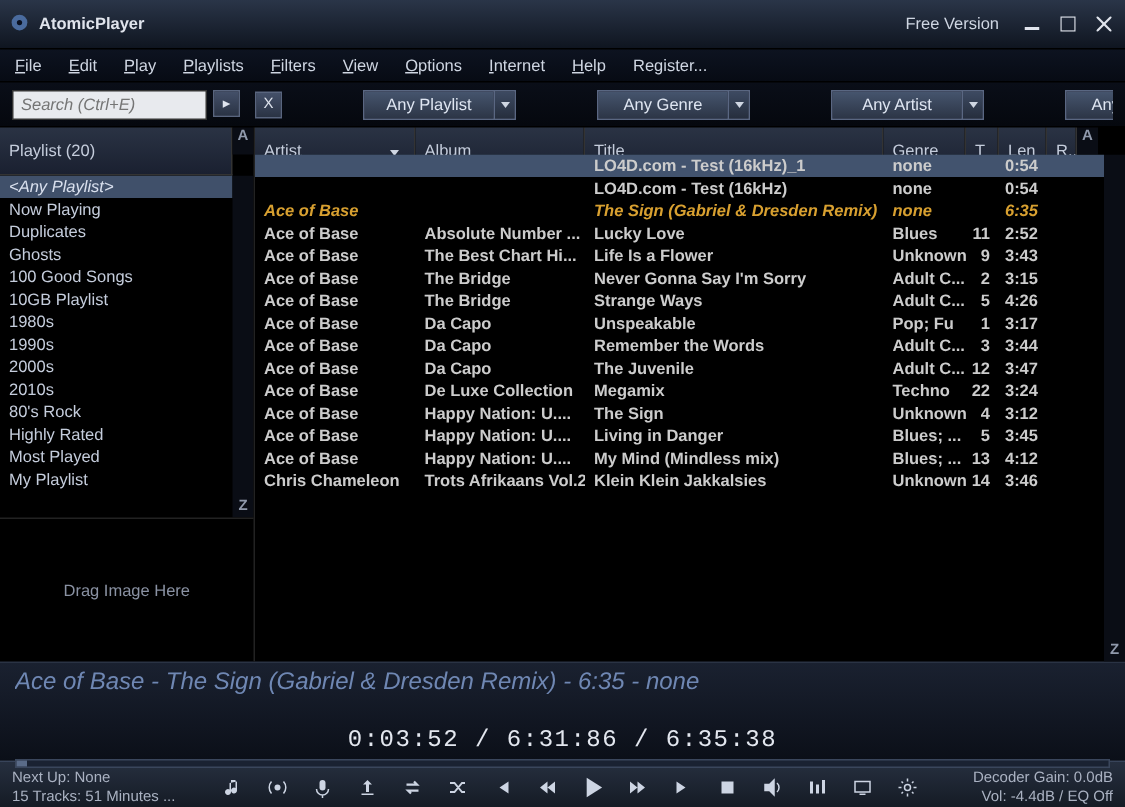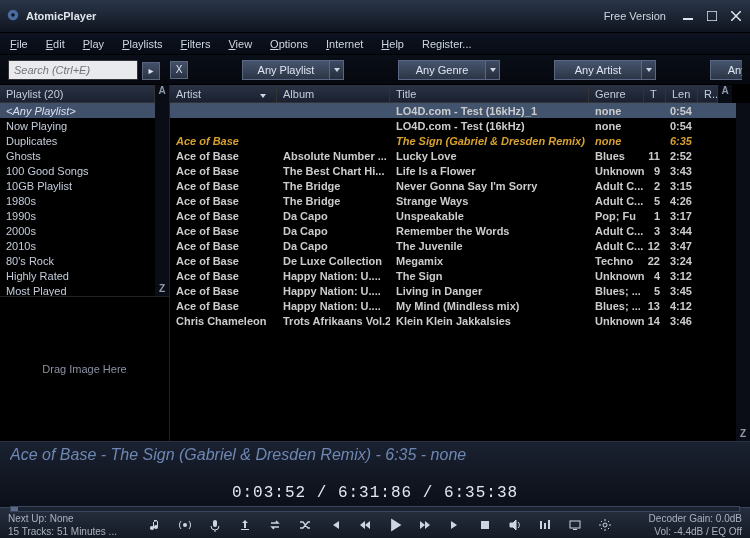--- a/index.html
+++ b/index.html
@@ -9,34 +9,34 @@
 .app-icon svg { width: 14px; height: 14px; }
 .title-text { color: #e0e4ec; font-weight: bold; font-size: 11px; }
 .titlebar-right { display: flex; align-items: center; gap: 14px; }
 .free-version { color: #cfd6e2; font-size: 11px; }
 .win-btns { display: flex; gap: 8px; }
 .win-btn { width: 16px; height: 14px; display: flex; align-items: center; justify-content: center; color: #e0e4ec; cursor: pointer; }
 .menubar { height: 22px; background: linear-gradient(#0d1320, #070b14); display: flex; align-items: center; padding: 0 10px; gap: 18px; border-bottom: 1px solid #000; }
 .menu-item { color: #cfd6e2; font-size: 11px; cursor: pointer; }
 .menu-item .ul { text-decoration: underline; }
 .filterbar { height: 30px; background: linear-gradient(#0a0e18,#05080e); display: flex; align-items: center; padding: 0 8px; gap: 10px; border-bottom: 1px solid #000; }
-.search-wrap { display: flex; align-items: flex-end; gap: 4px; }
+.search-wrap { display: flex; align-items: flex-start; gap: 4px; }
 .search-input { width: 130px; height: 20px; background: #e8eaee; border: 1px solid #333; padding: 0 5px; font-size: 11px; font-style: italic; color: #333; }
 .sq-btn { width: 18px; height: 18px; background: linear-gradient(#445069,#2a3344); border: 1px solid #59657e; color: #dfe4ee; display: flex; align-items: center; justify-content: center; font-size: 10px; cursor: pointer; }
 .filter-dd { display: flex; align-items: center; padding-left: 44px; }
 .dd-body { height: 20px; min-width: 88px; background: linear-gradient(#46556e,#2c3546); border: 1px solid #5a6782; color: #dfe6f2; display: flex; align-items: center; justify-content: center; font-size: 11px; padding: 0 8px; cursor: pointer; }
 .dd-arrow { width: 14px; height: 20px; background: linear-gradient(#3d4a62,#262e3d); border: 1px solid #5a6782; border-left: none; display: flex; align-items: center; justify-content: center; cursor: pointer; }
 .dd-arrow::after { content: ""; border-left: 3px solid transparent; border-right: 3px solid transparent; border-top: 4px solid #cfd6e2; }
 .main { display: flex; height: 356px; background: #000; }
 .left-pane { width: 170px; border-right: 1px solid #222; display: flex; flex-direction: column; }
-.col-header { height: 18px; background: linear-gradient(#2a3344,#1a2030); color: #c5cddc; font-size: 11px; display: flex; align-items: center; padding: 0 6px; border-bottom: 1px solid #333; border-right: 1px solid #333; white-space: nowrap; overflow: hidden; }
+.col-header { height: 32px; background: linear-gradient(#2a3344,#1a2030); color: #c5cddc; font-size: 11px; display: flex; align-items: center; padding: 0 6px; border-bottom: 1px solid #333; border-right: 1px solid #333; white-space: nowrap; overflow: hidden; }
 .pl-list { flex: 1; overflow: hidden; position: relative; }
 .pl-item { height: 15px; padding: 0 6px; color: #c5cddc; font-size: 11px; display: flex; align-items: center; cursor: pointer; }
 .pl-item.selected { background: #40506a; color: #d9e0ee; font-style: italic; }
-.drag-area { height: 145px; display: flex; align-items: center; justify-content: center; color: #8a92a3; font-size: 11px; border-top: 1px solid #222; }
+.drag-area { height: 96px; display: flex; align-items: center; justify-content: center; color: #8a92a3; font-size: 11px; border-top: 1px solid #222; }
 .right-pane { flex: 1; display: flex; flex-direction: column; position: relative; }
 .table-head { display: flex; height: 18px; }
 .table-head .col-header { border-right: 1px solid #333; }
 .ch-artist { width: 107px; display:flex; justify-content:space-between; }
 .ch-album { width: 113px; }
 .ch-title { width: 199px; }
 .ch-genre { width: 55px; }
 .ch-t { width: 22px; }
 .ch-len { width: 32px; }
 .ch-r { width: 20px; }

